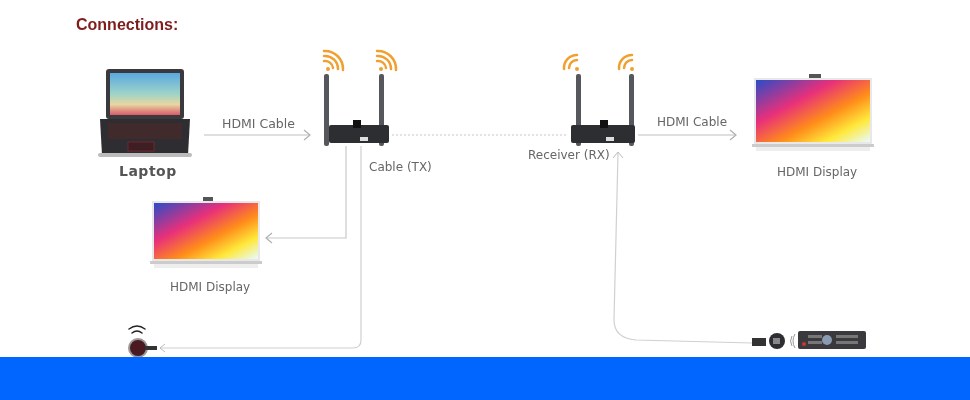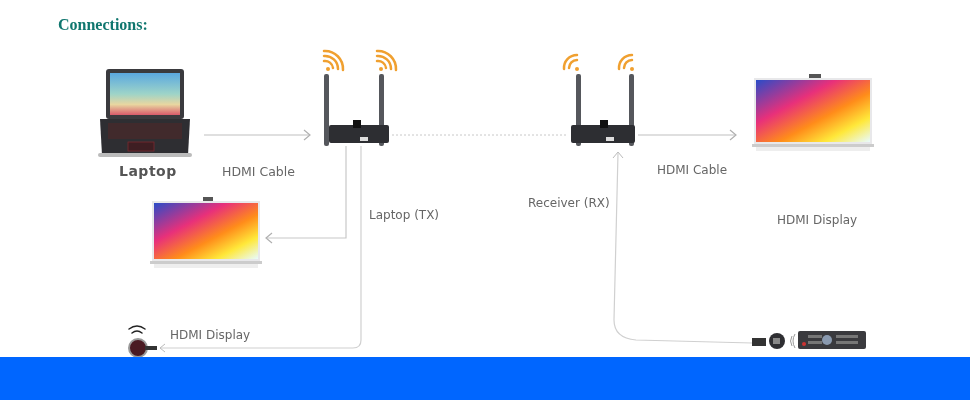--- a/index.html
+++ b/index.html
@@ -1,19 +1,19 @@
 <!DOCTYPE html>
 <html><head>
 <meta charset="utf-8">
 <style>
   html,body{margin:0;padding:0;}
   body{width:970px;height:400px;position:relative;overflow:hidden;background:#ffffff;font-family:"DejaVu Sans",sans-serif;}
   .abs{position:absolute;}
-  .title{left:58px;top:16px;font-family:Liberation Serif, serif;font-weight:bold;font-size:16px;color:#0f766e;}
-  .lbl{font-family:"DejaVu Sans",sans-serif;color:#666;font-size:12px;white-space:nowrap;margin-top:48px;}
+  .title{left:76px;top:16px;font-family:Liberation Sans, sans-serif;font-weight:bold;font-size:16px;color:#7f1d1d;}
+  .lbl{font-family:"DejaVu Sans",sans-serif;color:#666;font-size:12px;white-space:nowrap;}
   .lbl-bold{font-family:"DejaVu Sans",sans-serif;color:#555;font-size:14px;font-weight:bold;letter-spacing:0.5px;text-align:right;}
   .bottom-bar{left:0;top:357px;width:970px;height:43px;background:#0066ff;}
   svg{position:absolute;left:0;top:0;}
 </style>
 </head>
 <body>
 
 <div class="abs title">Connections:</div>
 
 <svg width="970" height="400">
@@ -148,19 +148,19 @@
     <circle cx="804" cy="344" r="2" fill="#c33"></circle>
     <rect x="808" y="335" width="14" height="3" fill="#777"></rect>
     <rect x="808" y="341" width="14" height="3" fill="#777"></rect>
     <rect x="836" y="335" width="22" height="3" fill="#777"></rect>
     <rect x="836" y="341" width="22" height="3" fill="#777"></rect>
   </g>
 </svg>
 
 <div class="abs lbl-bold" style="left:119px;top:163px;">Laptop</div>
 <div class="abs lbl" style="left:222px;top:116px;font-size:12.5px;">HDMI Cable</div>
-<div class="abs lbl" style="left:369px;top:160px;">Laptop (TX)</div>
+<div class="abs lbl" style="left:369px;top:160px;">Cable (TX)</div>
 <div class="abs lbl" style="left:528px;top:148px;">Receiver (RX)</div>
 <div class="abs lbl" style="left:657px;top:115px;">HDMI Cable</div>
 <div class="abs lbl" style="left:777px;top:165px;">HDMI Display</div>
 <div class="abs lbl" style="left:170px;top:280px;">HDMI Display</div>
 
 <div class="abs bottom-bar"></div>
 
 </body></html>

